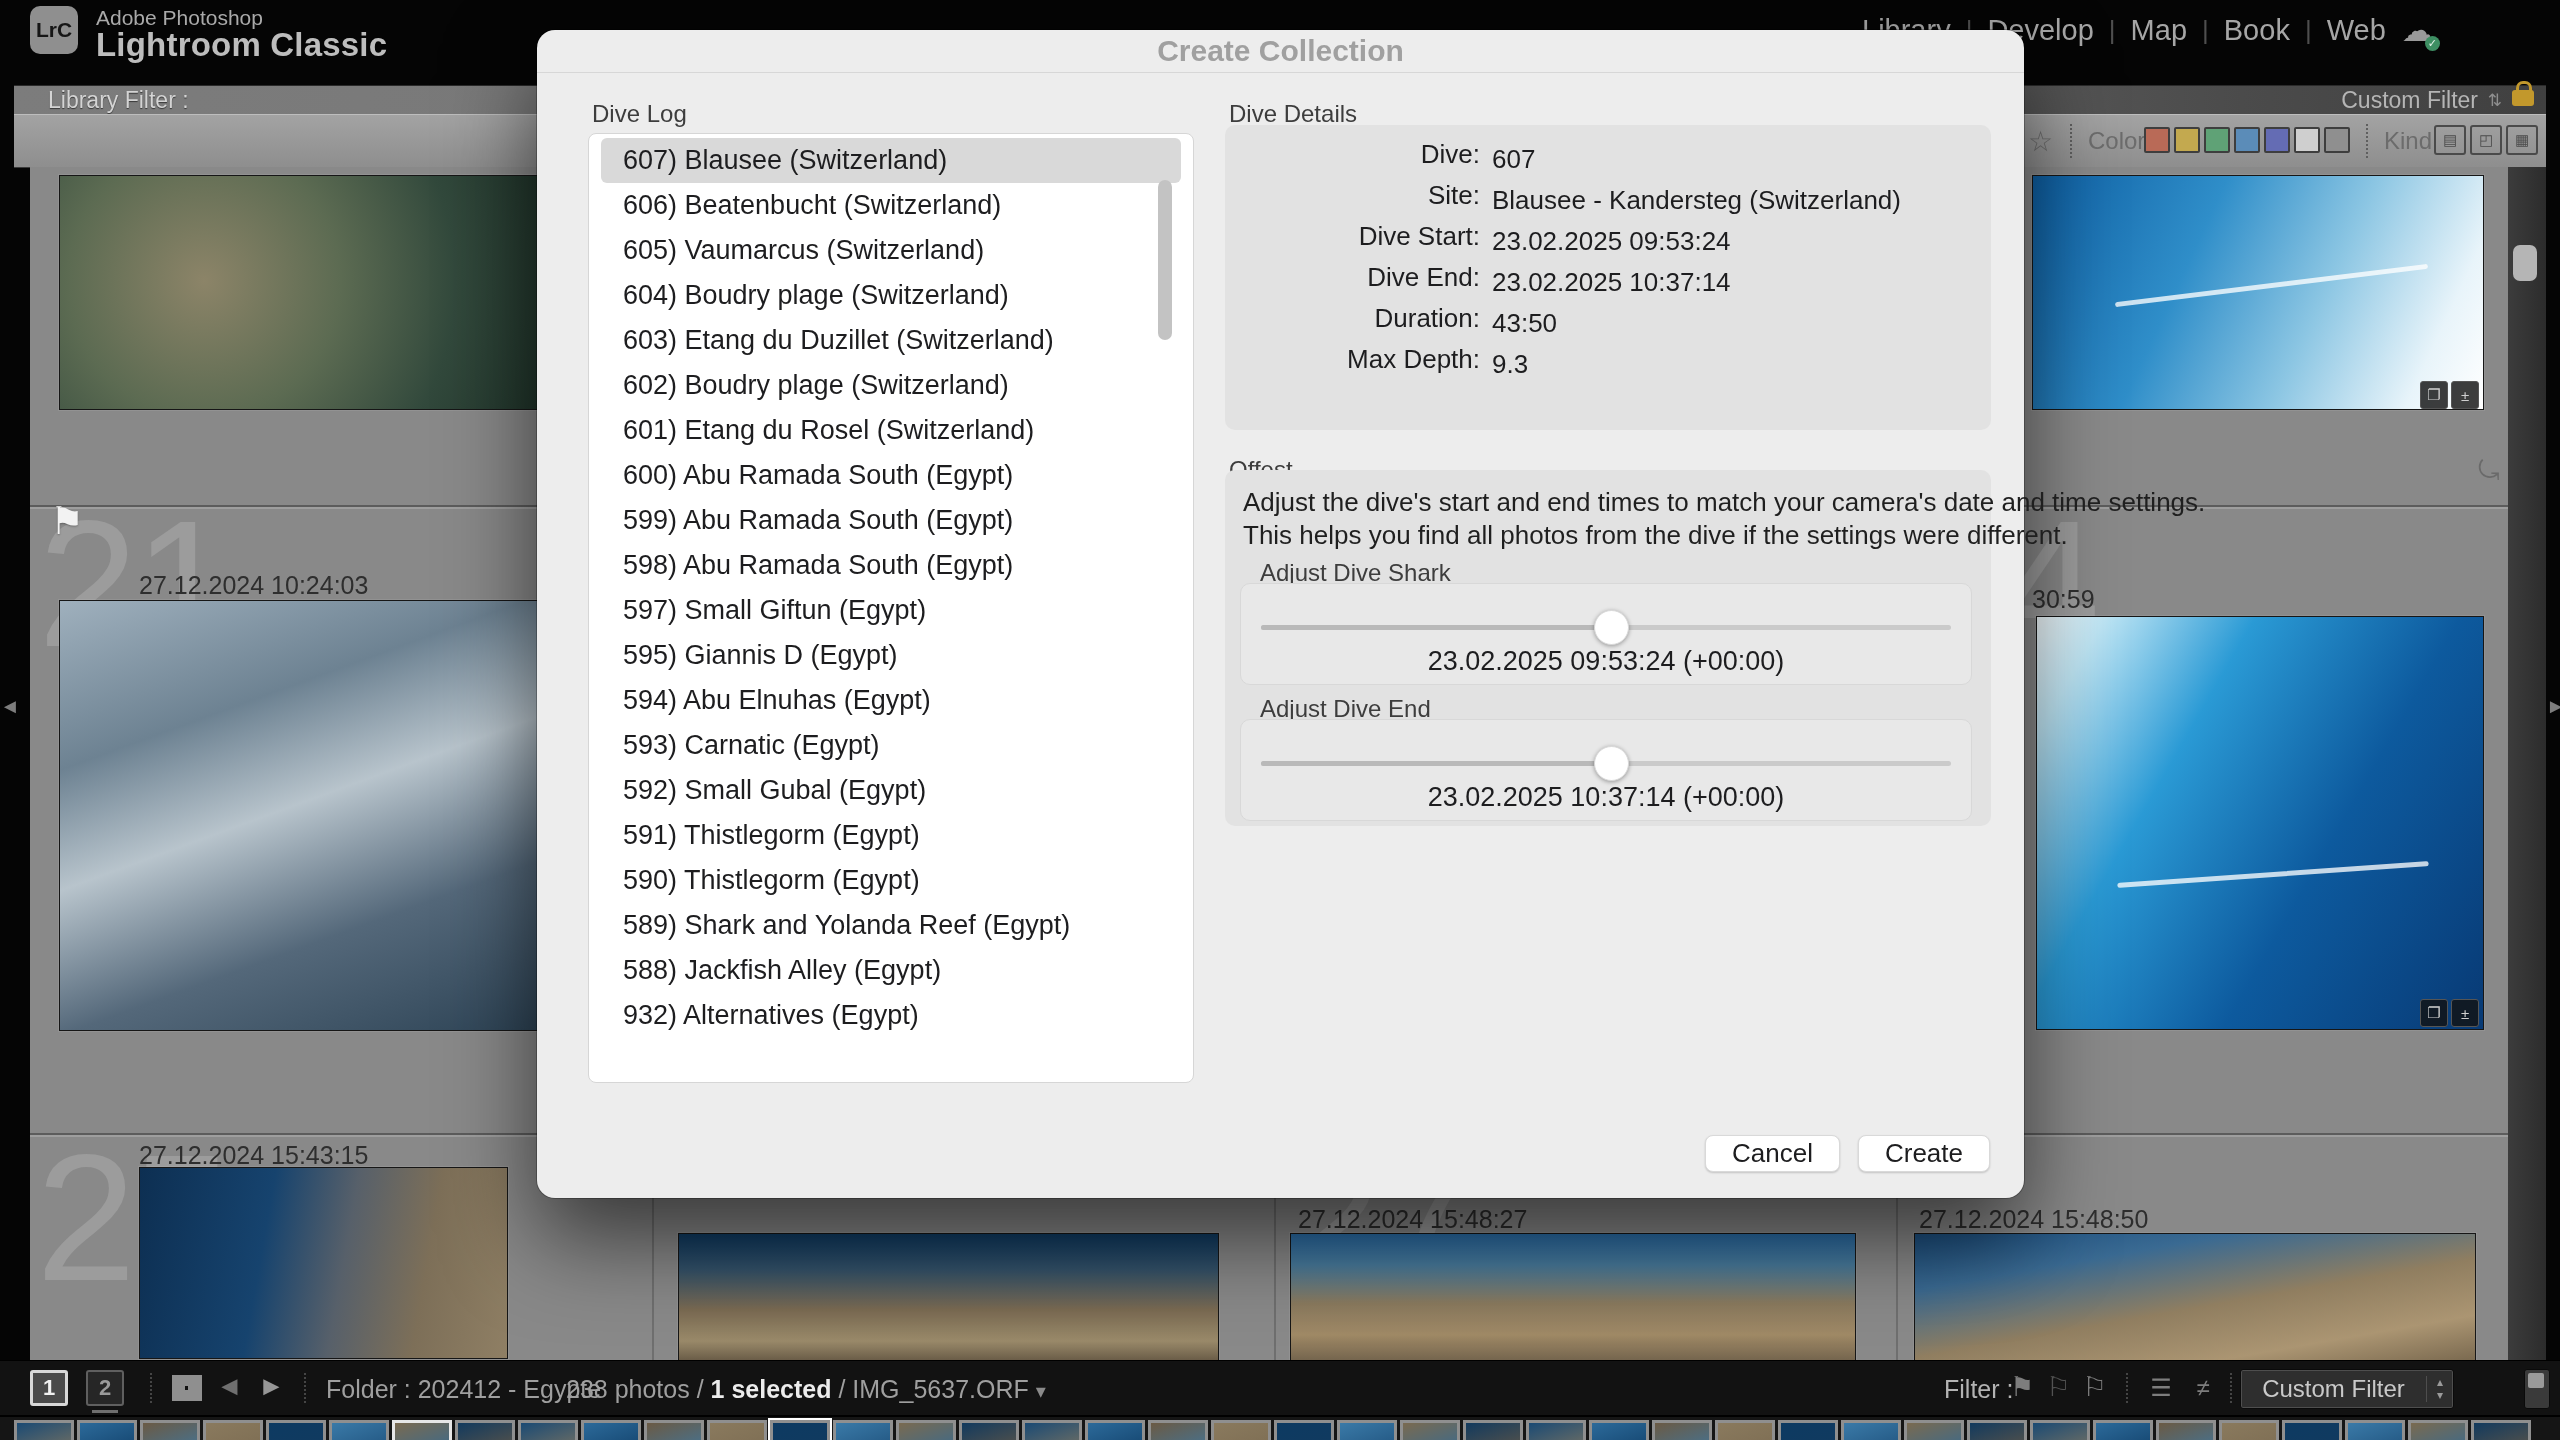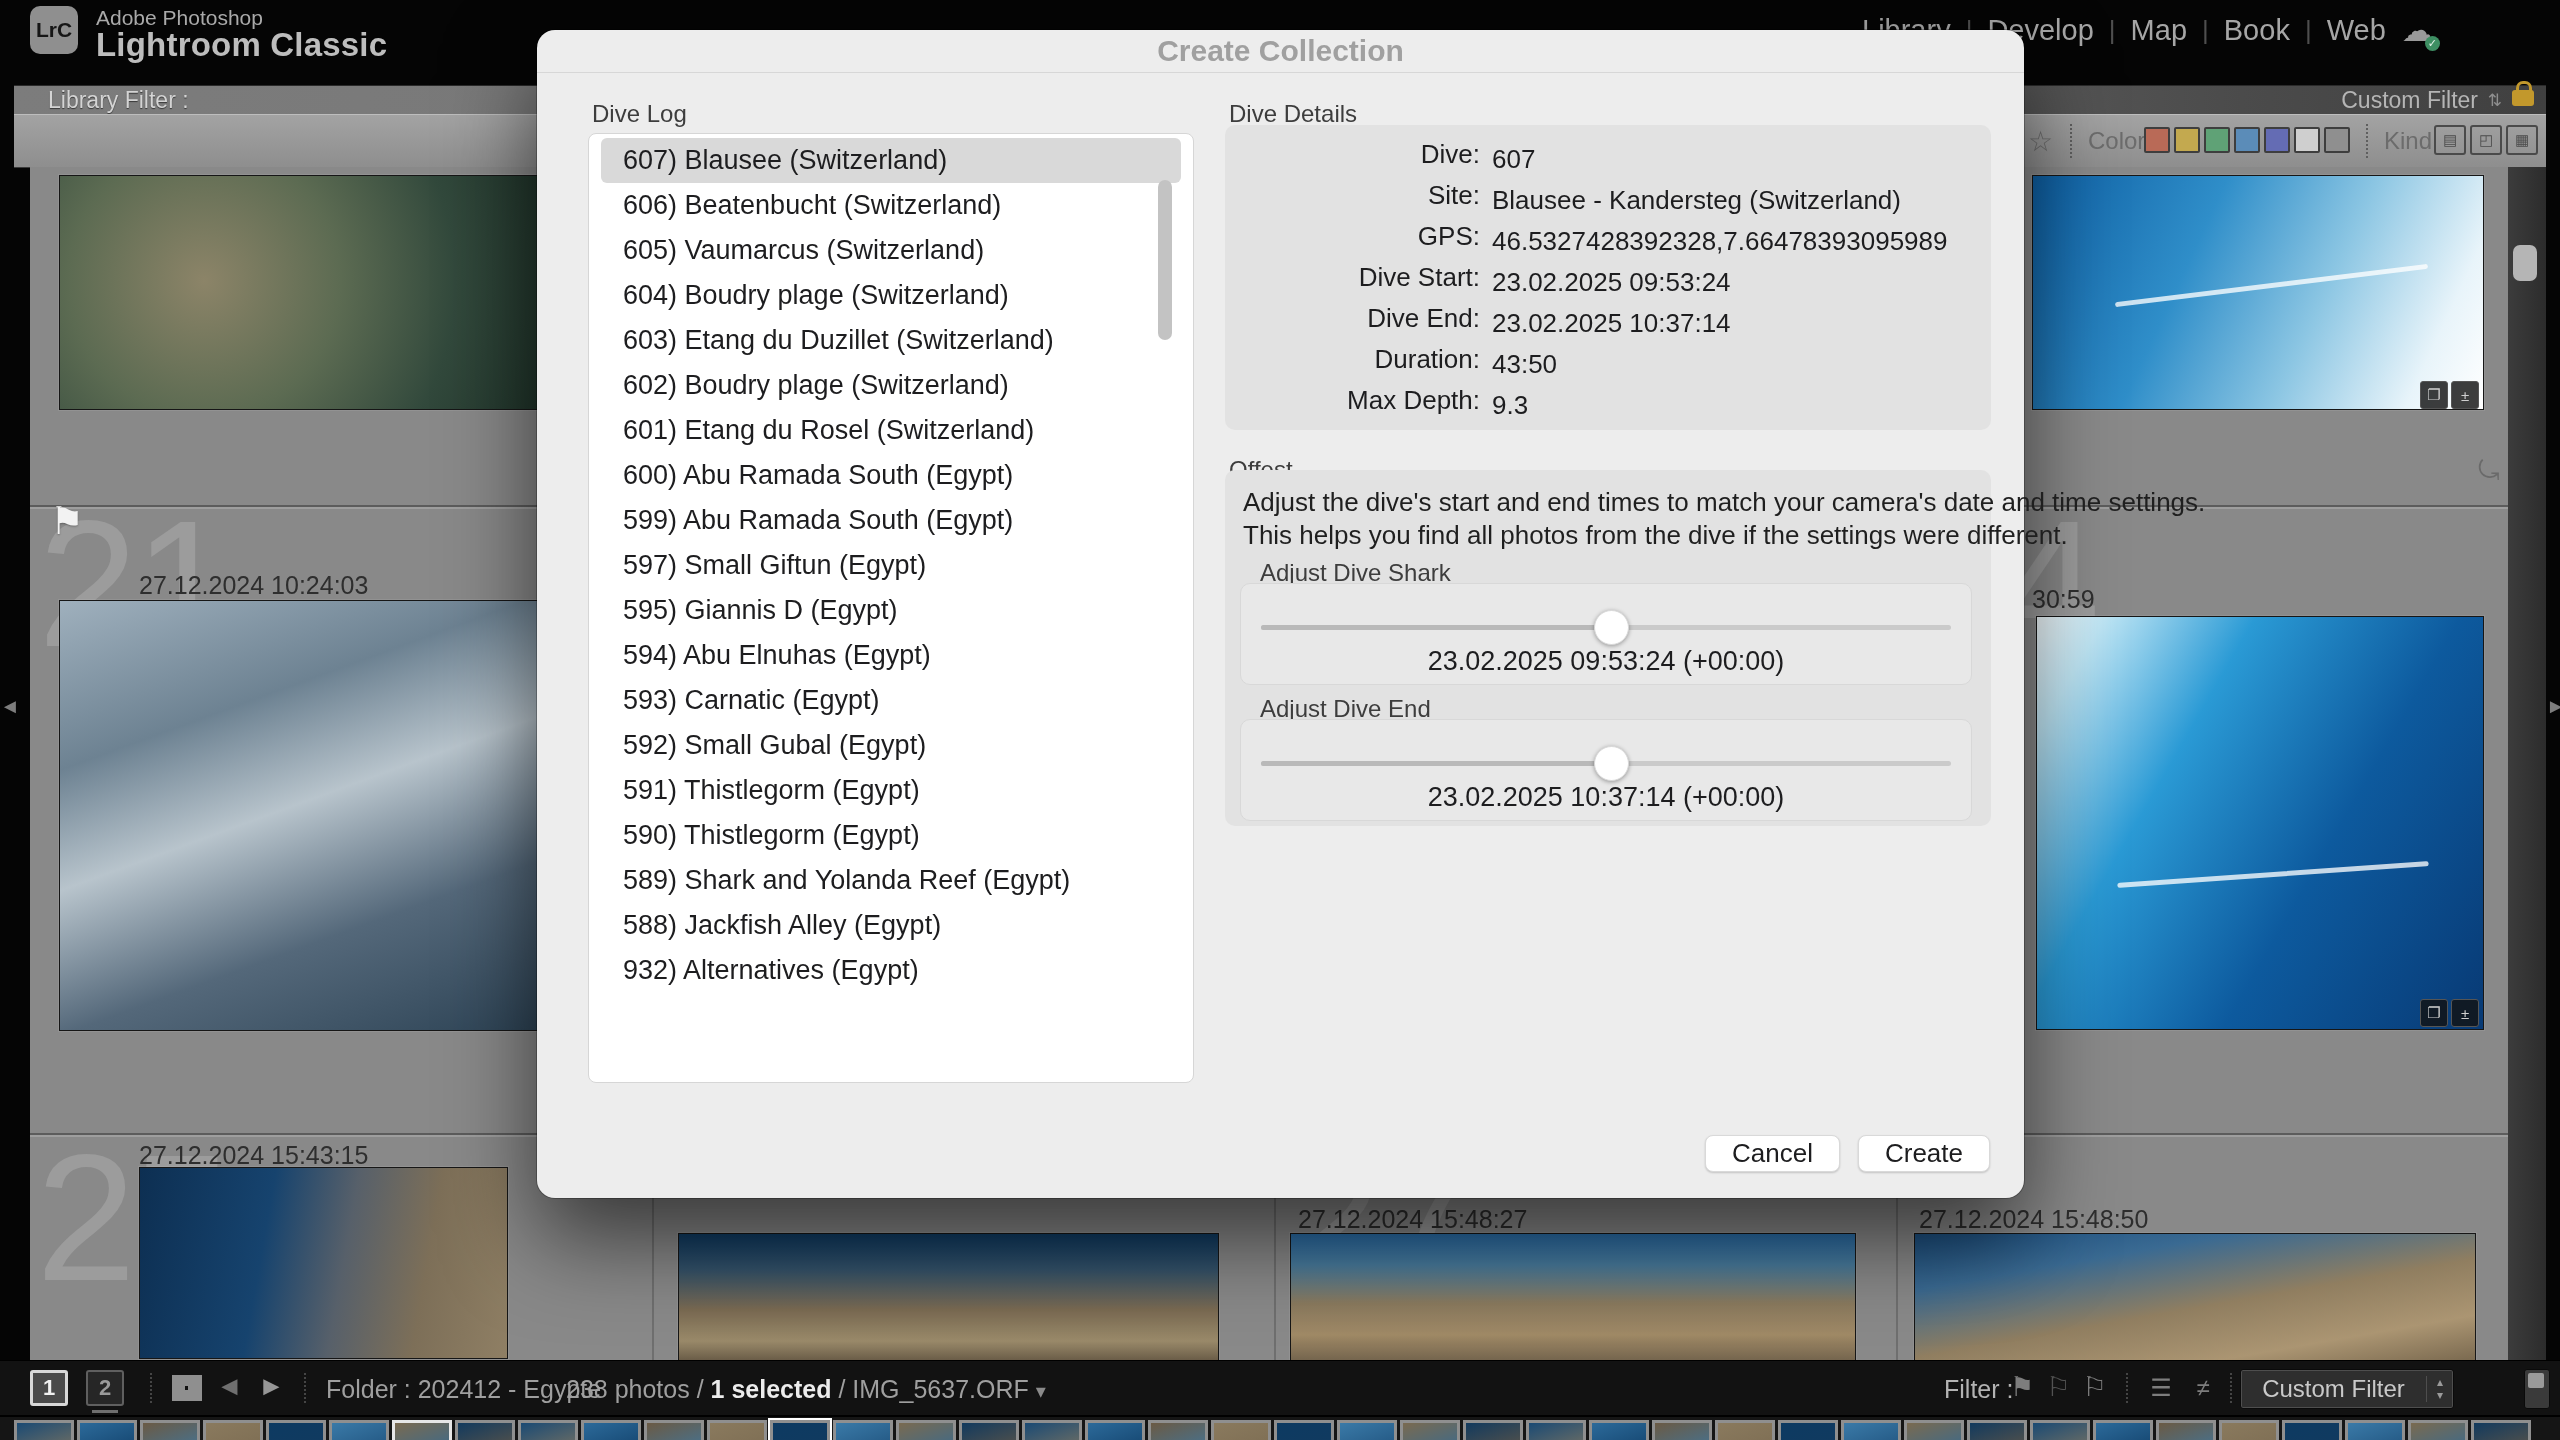--- a/index.html
+++ b/index.html
@@ -235,20 +235,21 @@
     <div class="dl-list" id="diveLogList">
         <div class="dl-item sel">607) Blausee (Switzerland)</div>
         <div class="dl-item">606) Beatenbucht (Switzerland)</div>
         <div class="dl-item">605) Vaumarcus (Switzerland)</div>
         <div class="dl-item">604) Boudry plage (Switzerland)</div>
         <div class="dl-item">603) Etang du Duzillet (Switzerland)</div>
         <div class="dl-item">602) Boudry plage (Switzerland)</div>
         <div class="dl-item">601) Etang du Rosel (Switzerland)</div>
         <div class="dl-item">600) Abu Ramada South (Egypt)</div>
         <div class="dl-item">599) Abu Ramada South (Egypt)</div>
+        <div class="dl-item">598) Abu Ramada South (Egypt)</div>
         <div class="dl-item">597) Small Giftun (Egypt)</div>
         <div class="dl-item">595) Giannis D (Egypt)</div>
         <div class="dl-item">594) Abu Elnuhas (Egypt)</div>
         <div class="dl-item">593) Carnatic (Egypt)</div>
         <div class="dl-item">592) Small Gubal (Egypt)</div>
         <div class="dl-item">591) Thistlegorm (Egypt)</div>
         <div class="dl-item">590) Thistlegorm (Egypt)</div>
         <div class="dl-item">589) Shark and Yolanda Reef (Egypt)</div>
         <div class="dl-item">588) Jackfish Alley (Egypt)</div>
         <div class="dl-item">932) Alternatives (Egypt)</div>
@@ -259,24 +260,20 @@
 
     <div class="sec-label" style="left:692px;top:70px">Dive Details</div>
     <div class="panel" style="left:688px;top:95px;width:766px;height:305px;padding-top:9px;box-sizing:border-box" id="detailsPanel">
         <div class="dd-row">
           <div class="dd-label">Dive:</div>
           <div class="dd-value">607</div>
         </div>
         <div class="dd-row">
           <div class="dd-label">Site:</div>
           <div class="dd-value">Blausee - Kandersteg (Switzerland)</div>
-        </div>
-        <div class="dd-row">
-          <div class="dd-label">GPS:</div>
-          <div class="dd-value">46.5327428392328,7.66478393095989</div>
         </div>
         <div class="dd-row">
           <div class="dd-label">Dive Start:</div>
           <div class="dd-value">23.02.2025 09:53:24</div>
         </div>
         <div class="dd-row">
           <div class="dd-label">Dive End:</div>
           <div class="dd-value">23.02.2025 10:37:14</div>
         </div>
         <div class="dd-row">

